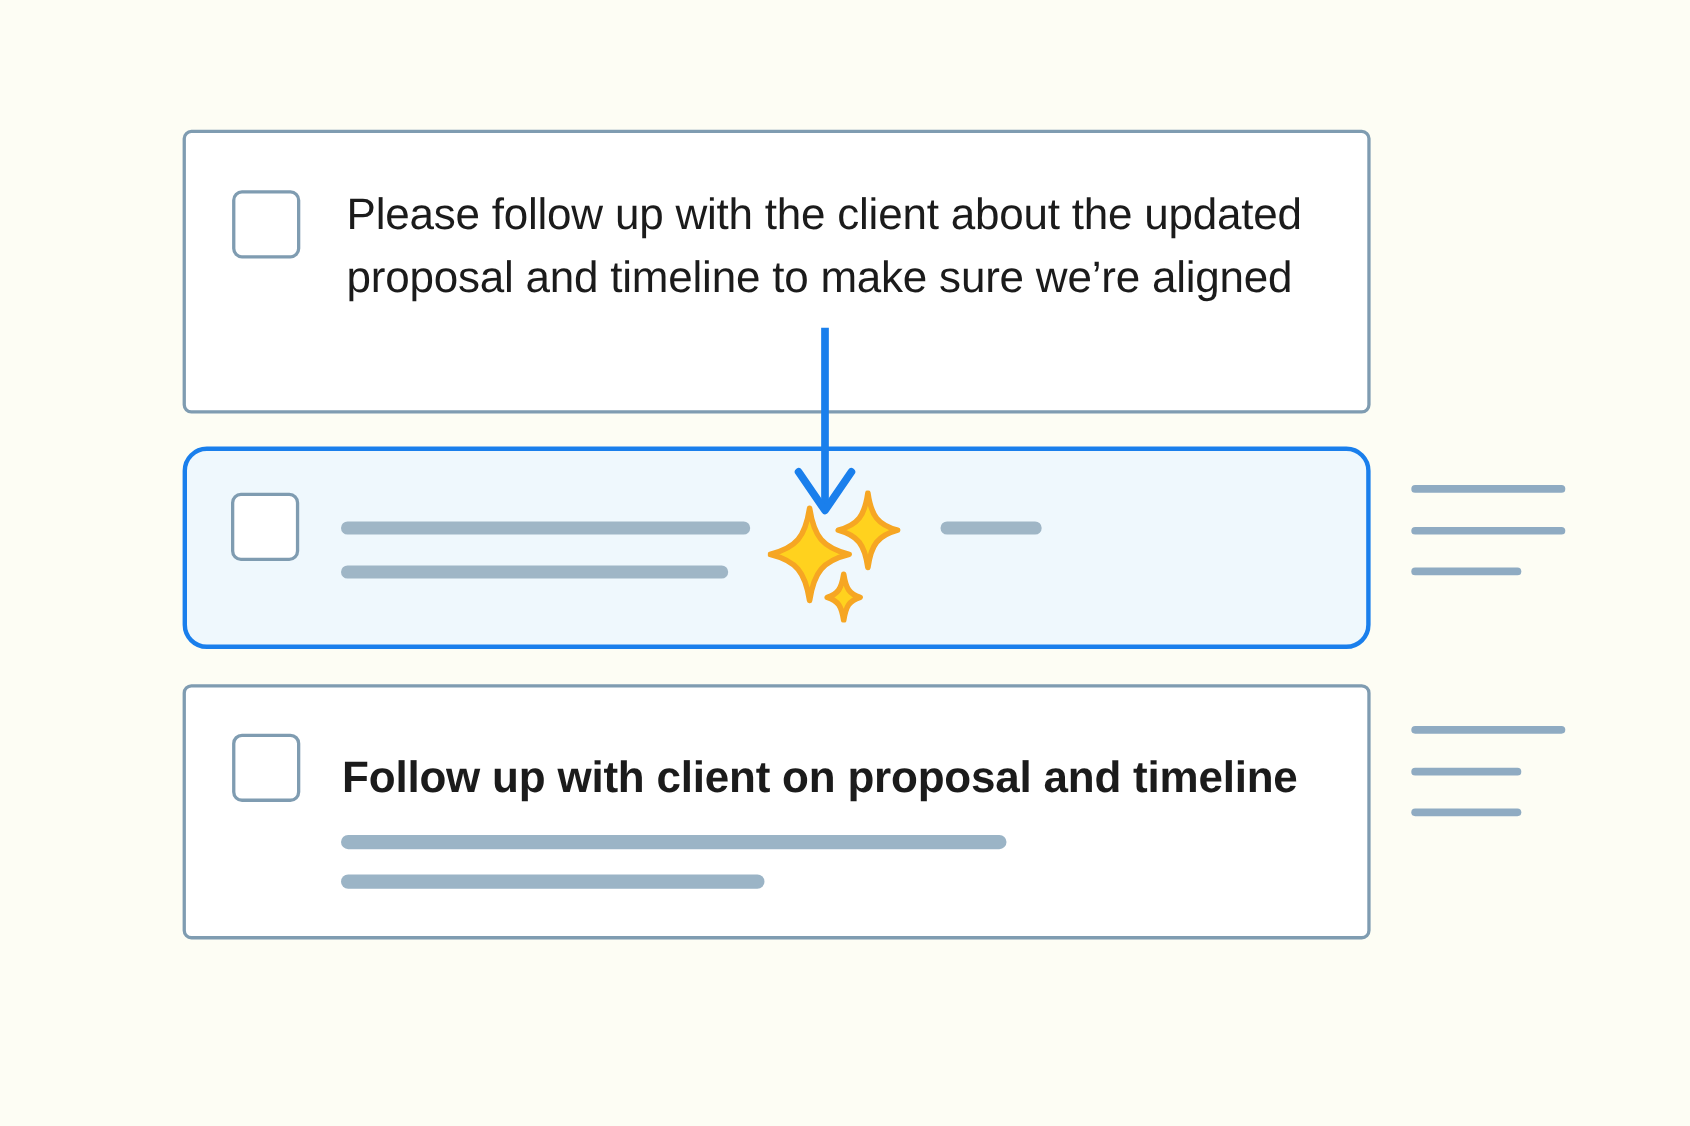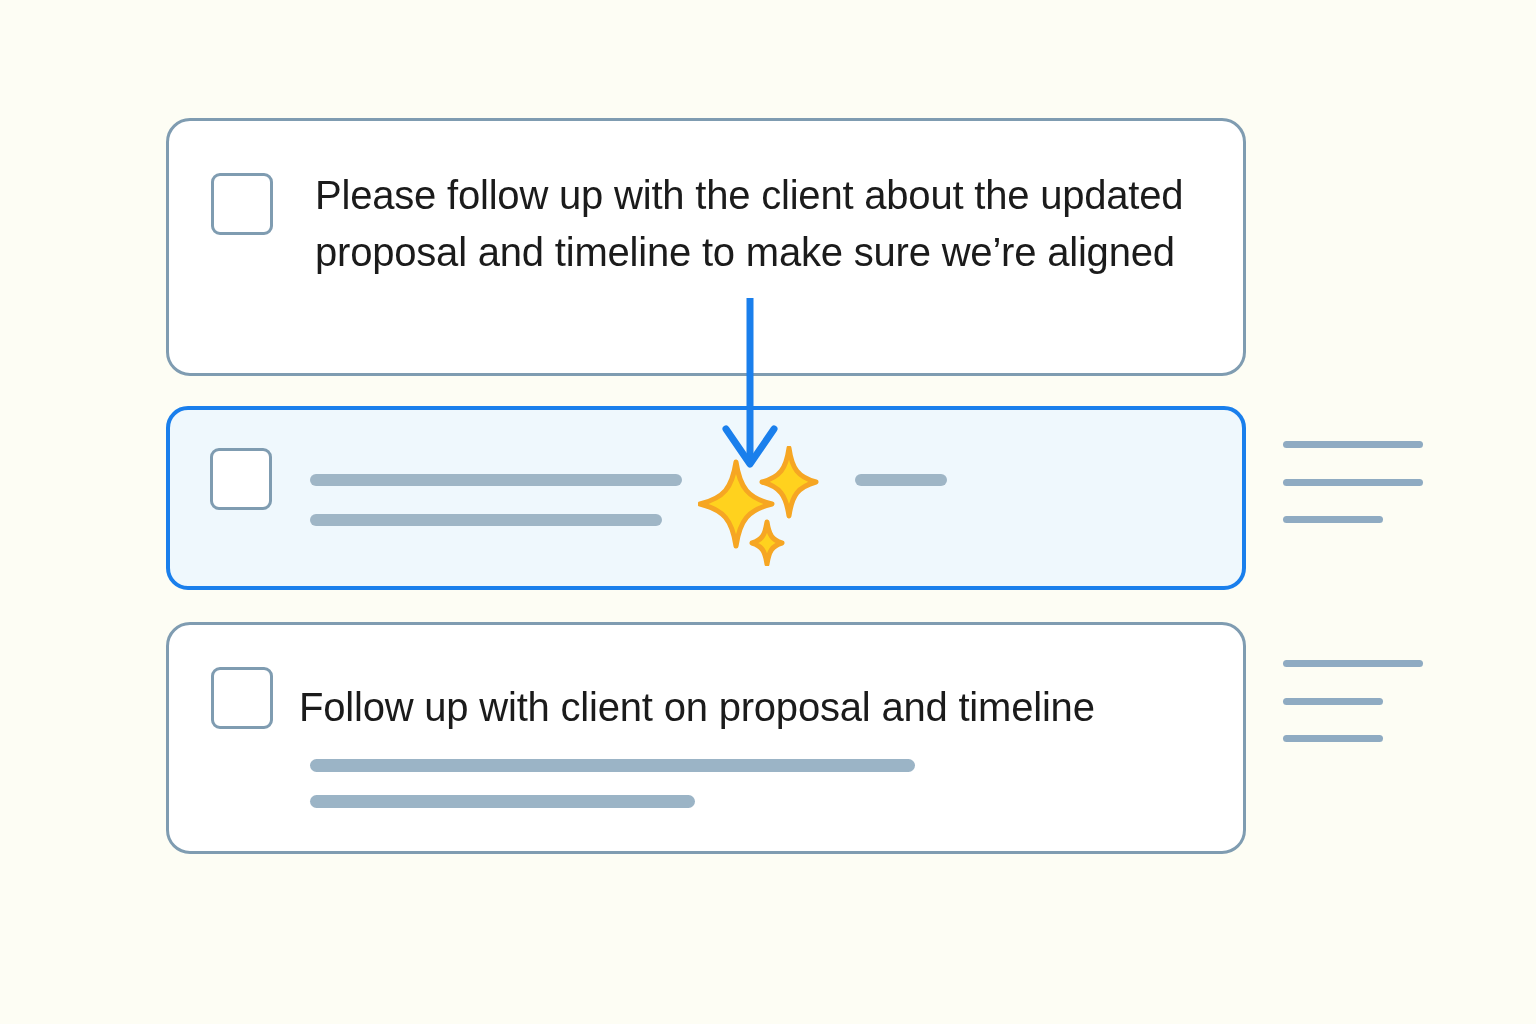--- a/index.html
+++ b/index.html
@@ -20,21 +20,21 @@
     position: relative;
     width: 1536px;
     height: 1024px;
   }
 
   
   .card {
     position: absolute;
     left: 166px;
     width: 1080px;
-    border-radius: 24px;
+    border-radius: 8px;
     background: #ffffff;
     border: 3px solid #7f9cb1;
   }
 
   .card-input {
     top: 118px;
     height: 258px;
   }
 
   .card-generating {
@@ -75,24 +75,25 @@
     letter-spacing: -0.2px;
   }
 
   .card-input .card-text {
     left: 146px;
     top: 46px;
     width: 890px;
   }
 
   .card-result .card-text {
-    left: 130px;
+    left: 142px;
     top: 54px;
     width: 900px;
     white-space: nowrap;
+    font-weight: bold;
   }
 
   
   .bar {
     position: absolute;
     height: 12px;
     border-radius: 7px;
     background: #9fb6c6;
   }
 

